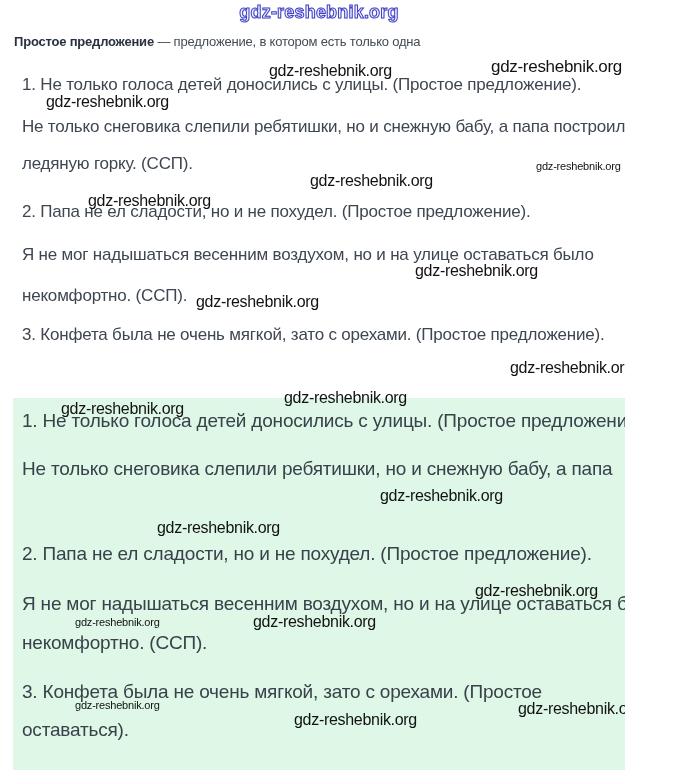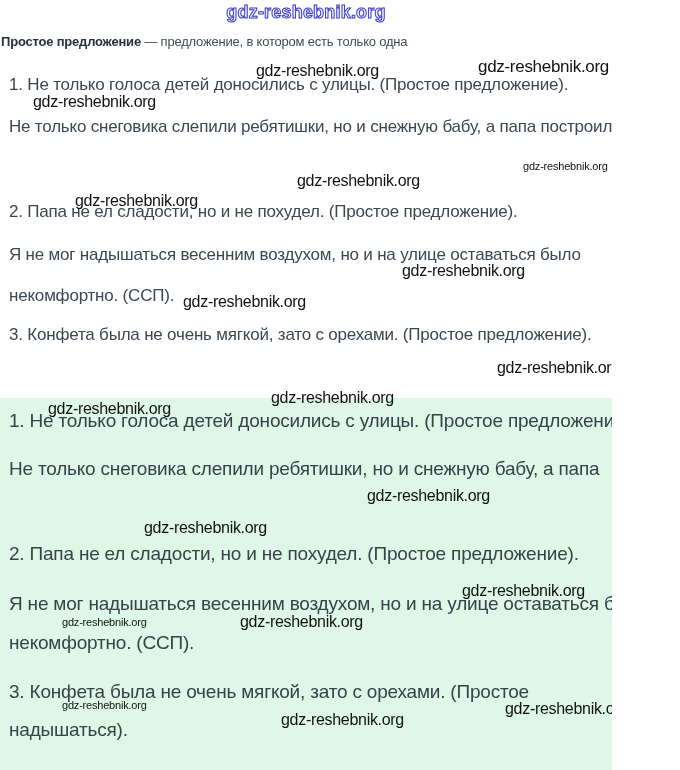--- a/index.html
+++ b/index.html
@@ -2,20 +2,21 @@
 <html><head>
 <meta charset="utf-8">
 <style>
   html,body { margin:0; padding:0; background:#ffffff; }
   .page {
     position:relative;
     width:612px; height:770px;
     background:#ffffff;
     overflow:hidden;
     font-family:"Liberation Sans", sans-serif;
+    margin-left:13px;
   }
   
   .green-bg {
     position:absolute;
     left:0; top:398px;
     width:680px; height:372px;
     background:#def7e6;
   }
   
   .line {
@@ -72,34 +73,35 @@
 <div class="page">
 
   <span class="wm-top" style="-webkit-text-stroke: 1px rgb(67, 67, 200);">gdz-reshebnik.org</span>
 
   <div class="heading"><span class="term">Простое предложение</span>
     <span>— предложение, в котором есть только одна</span>
   </div>
 
   <div class="line plain" style="top:75px">1. Не только голоса детей доносились с улицы. (Простое предложение).</div>
   <div class="line plain" style="top:117px">Не только снеговика слепили ребятишки, но и снежную бабу, а папа построил</div>
+  <div class="line plain" style="top:154px">ледяную горку. (ССП).</div>
   <div class="line plain" style="top:202px">2. Папа не ел сладости, но и не похудел. (Простое предложение).</div>
   <div class="line plain" style="top:245px">Я не мог надышаться весенним воздухом, но и на улице оставаться было</div>
   <div class="line plain" style="top:286px">некомфортно. (ССП).</div>
   <div class="line plain" style="top:325px">3. Конфета была не очень мягкой, зато с орехами. (Простое предложение).</div>
 
   <div class="green-bg" style="background: rgb(222, 247, 230);"></div>
 
   <div class="line hl" style="top:410px">1. Не только голоса детей доносились с улицы. (Простое предложение).</div>
   <div class="line hl" style="top:458px">Не только снеговика слепили ребятишки, но и снежную бабу, а папа</div>
   <div class="line hl" style="top:543px">2. Папа не ел сладости, но и не похудел. (Простое предложение).</div>
   <div class="line hl" style="top:593px">Я не мог надышаться весенним воздухом, но и на улице оставаться было</div>
   <div class="line hl" style="top:632px">некомфортно. (ССП).</div>
   <div class="line hl" style="top:681px">3. Конфета была не очень мягкой, зато с орехами. (Простое</div>
-  <div class="line hl" style="top:719px">надышаться).</div>
+  <div class="line hl" style="top:719px">оставаться).</div>
 
   <span class="wm" style="left:256px; top:63px">gdz-reshebnik.org</span>
   <span class="wm md2" style="left:478px; top:58px">gdz-reshebnik.org</span>
   <span class="wm" style="left:33px;  top:94px">gdz-reshebnik.org</span>
   <span class="wm sm" style="left:523px; top:161px">gdz-reshebnik.org</span>
   <span class="wm" style="left:297px; top:173px">gdz-reshebnik.org</span>
   <span class="wm" style="left:75px;  top:193px">gdz-reshebnik.org</span>
   <span class="wm" style="left:402px; top:263px">gdz-reshebnik.org</span>
   <span class="wm" style="left:183px; top:294px">gdz-reshebnik.org</span>
   <span class="wm" style="left:497px; top:360px">gdz-reshebnik.org</span>

